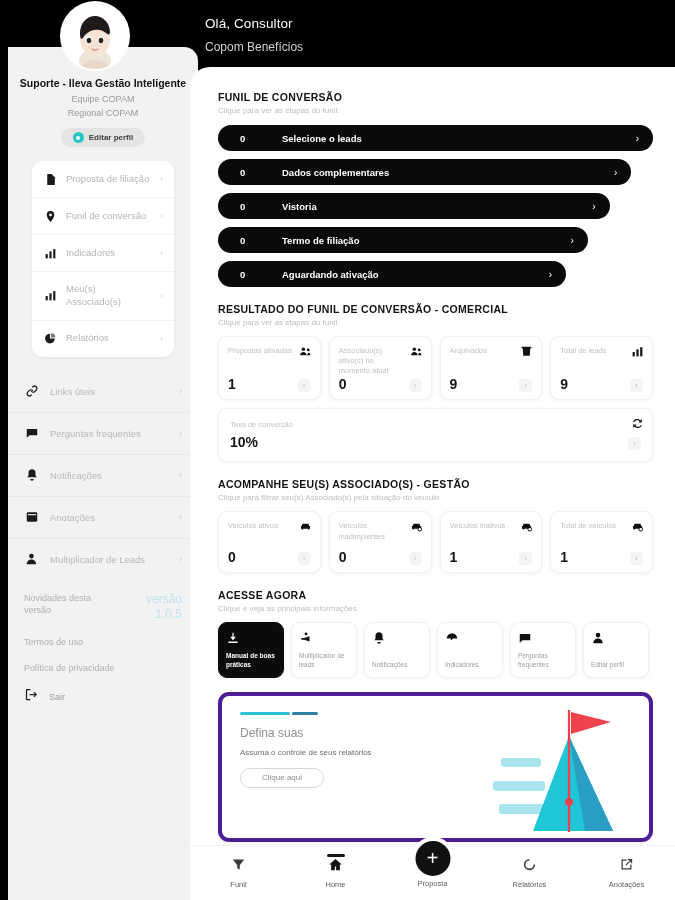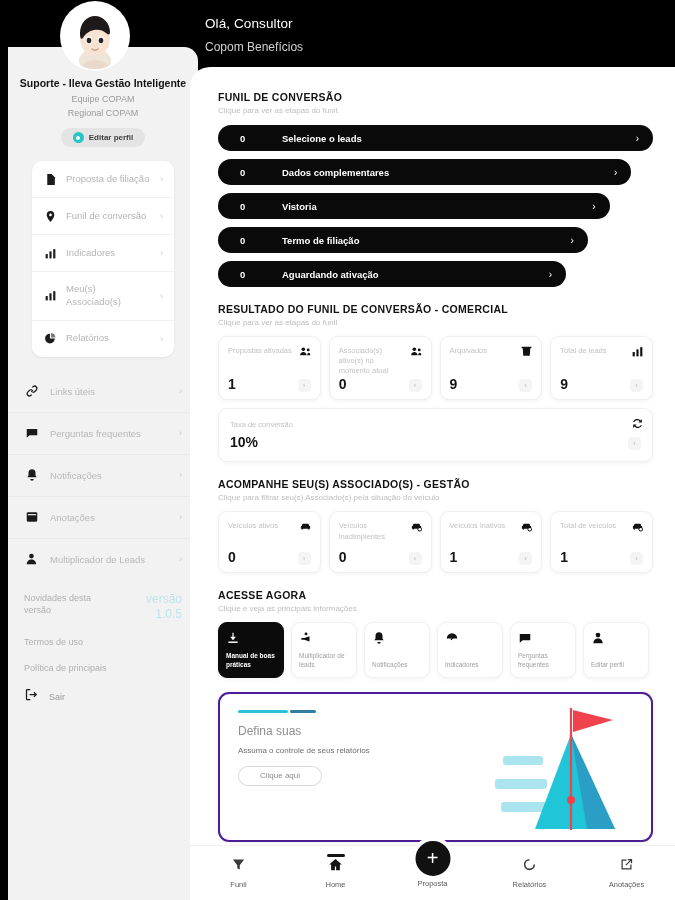--- a/index.html
+++ b/index.html
@@ -145,21 +145,21 @@
     padding:8px 7px; display:flex; flex-direction:column; justify-content:space-between;
     cursor:pointer;
   }
   .tile.active { background:#0b0b0b; border-color:#0b0b0b; }
   .tile-ico svg { width:14px; height:14px; fill:#111; }
   .tile.active .tile-ico svg { fill:#fff; }
   .tile-label { font-size:6.5px; color:#9e9e9e; line-height:1.35; }
   .tile.active .tile-label { color:#fff; font-weight:bold; }
 
   .promo {
-    margin-top:14px; background:#fff; border:2px solid #4c1d95; border-radius:11px;
+    margin-top:14px; background:#fff; border:4px solid #4c1d95; border-radius:11px;
     box-shadow:0 1px 5px rgba(0,0,0,.07);
     height:150px; position:relative; overflow:hidden; padding:16px 18px;
   }
   .promo-lines { display:flex; gap:2px; }
   .pl1 { width:50px; height:3px; background:#2cc3d8; border-radius:2px; }
   .pl2 { width:26px; height:3px; background:#2f7fa3; border-radius:2px; }
   .promo-t1 { font-size:12px; color:#8f8f8f; margin-top:11px; }
   .promo-t2 { font-size:12.5px; color:#151515; font-weight:bold; margin-top:1px; }
   .promo-t3 { font-size:8px; color:#6e6e6e; margin-top:7px; line-height:1.45; }
   .promo-btn {
@@ -319,21 +319,21 @@
 
     <div class="foot">
       <div class="foot-row">
         <span class="foot-label">Novidades desta versão</span>
         <span class="foot-ver">versão 1.0.5</span>
       </div>
       <div class="foot-row">
         <span class="foot-label">Termos de uso</span>
       </div>
       <div class="foot-row">
-        <span class="foot-label">Política de principais</span>
+        <span class="foot-label">Política de privacidade</span>
       </div>
       <div class="logout">
         <span><svg viewBox="0 0 24 24">
               <path d="M10 3H5a2 2 0 00-2 2v14a2 2 0 002 2h5v-2H5V5h5zm6.5 4.5l-1.4 1.4L17.2 11H9v2h8.2l-2.1 2.1 1.4 1.4L21 12z"></path>
             </svg></span>
         <span class="logout-label">Sair</span>
       </div>
     </div>
   </div>
 

